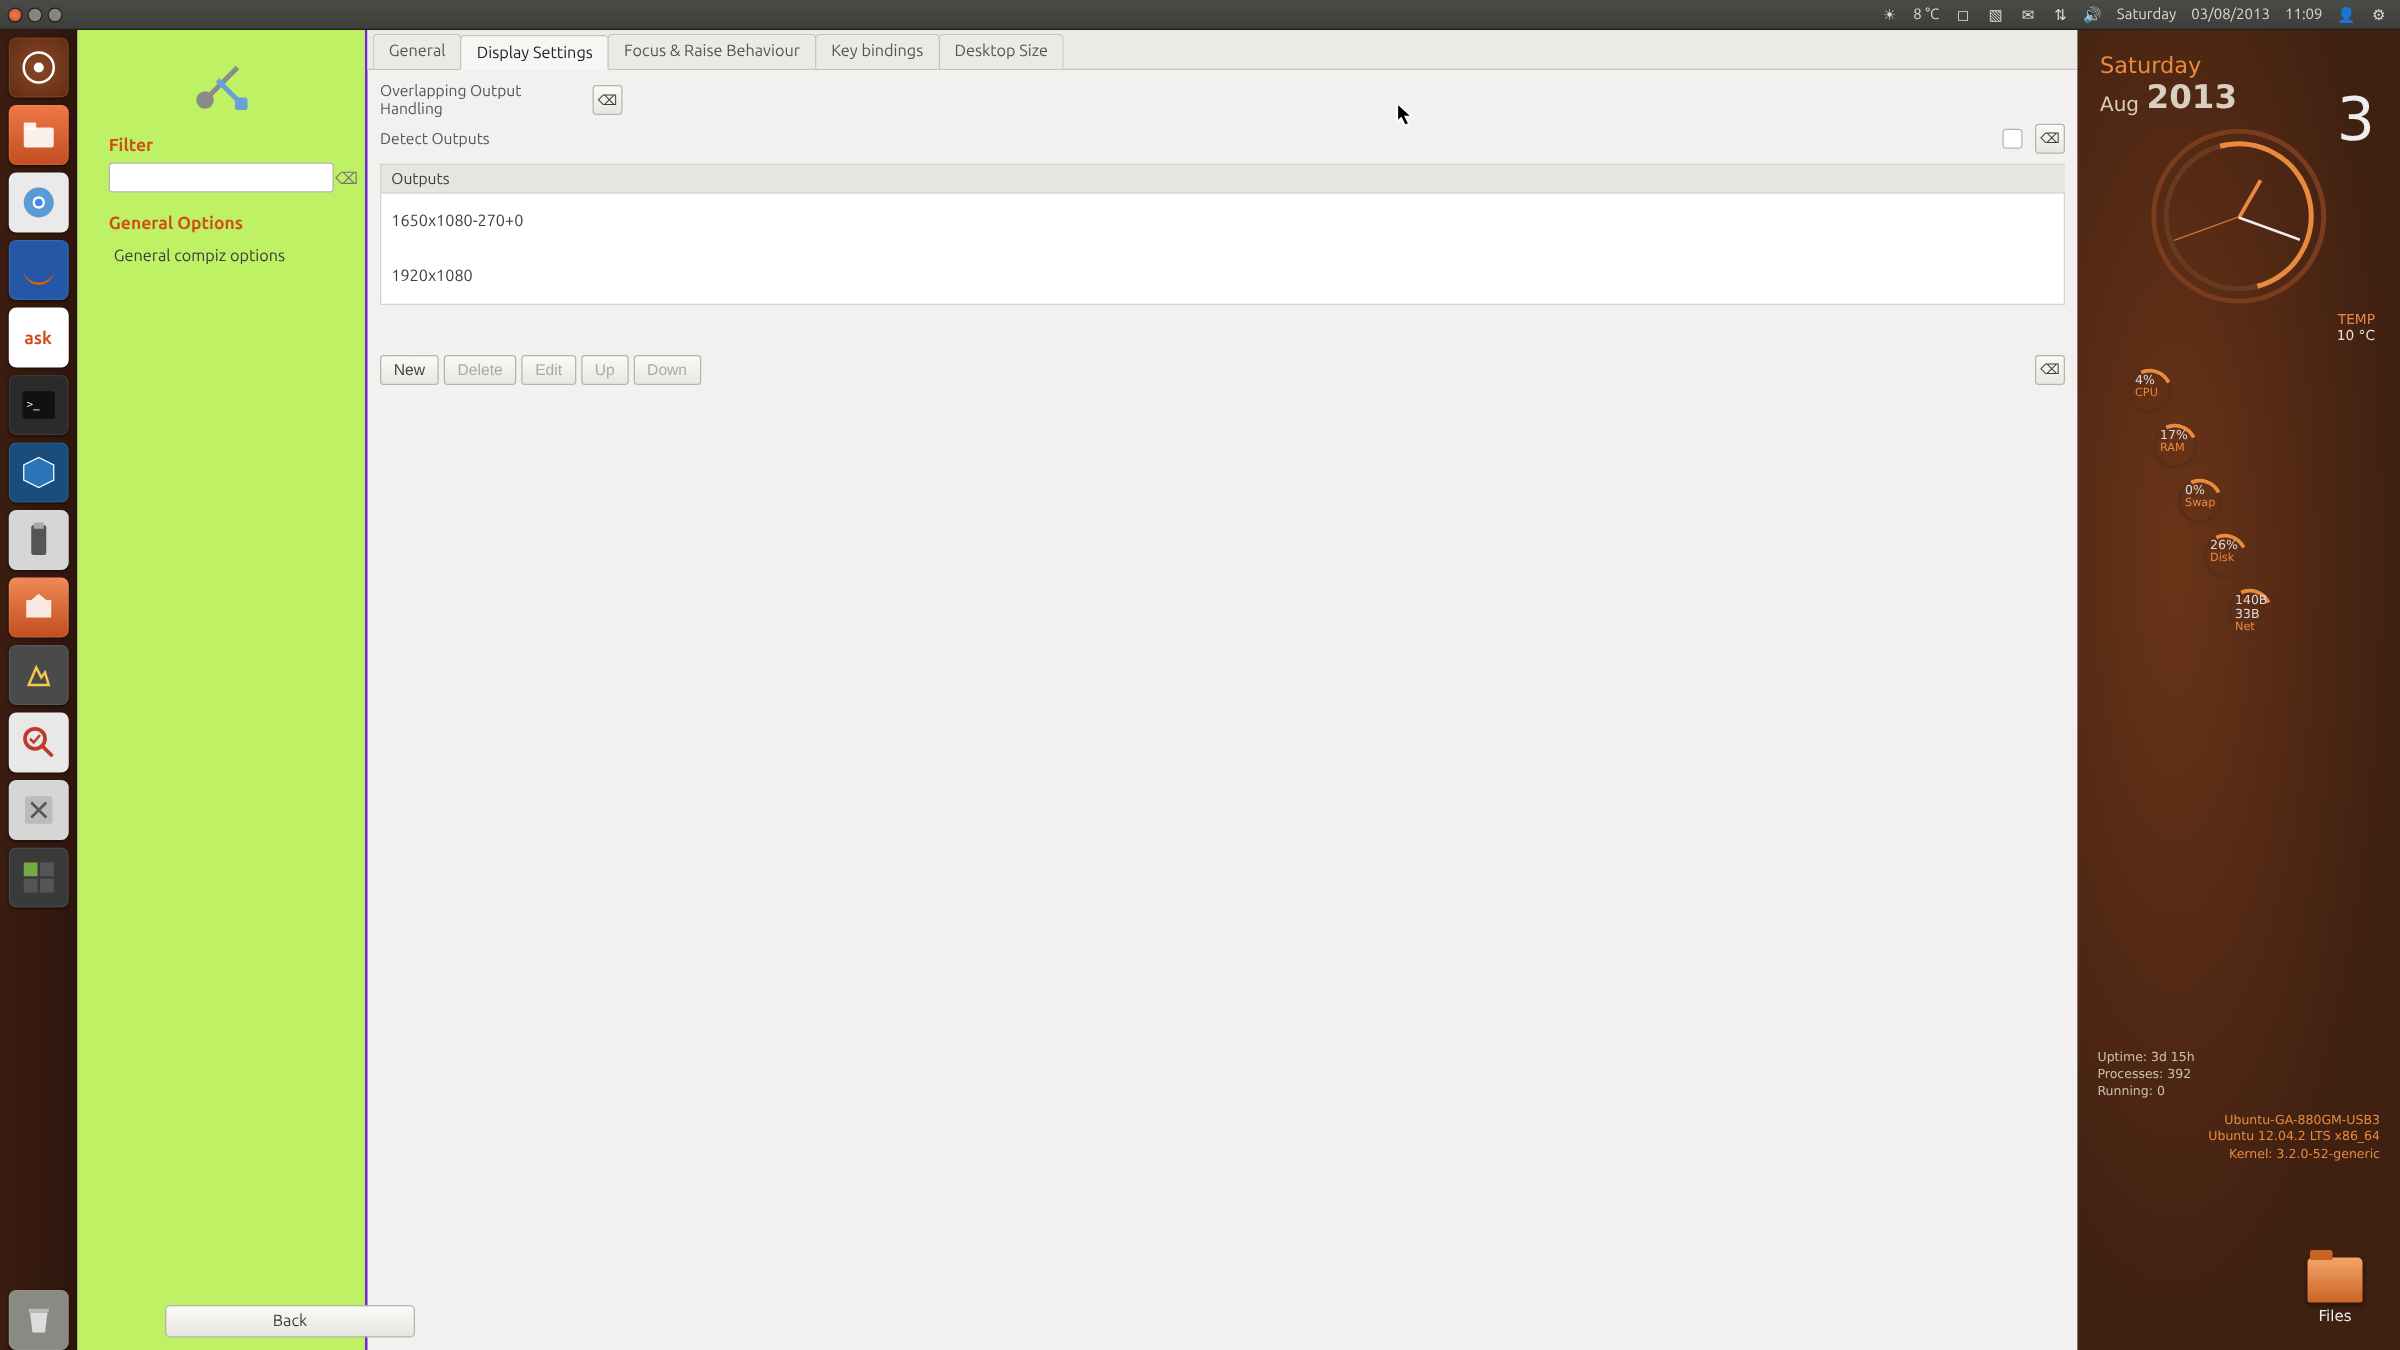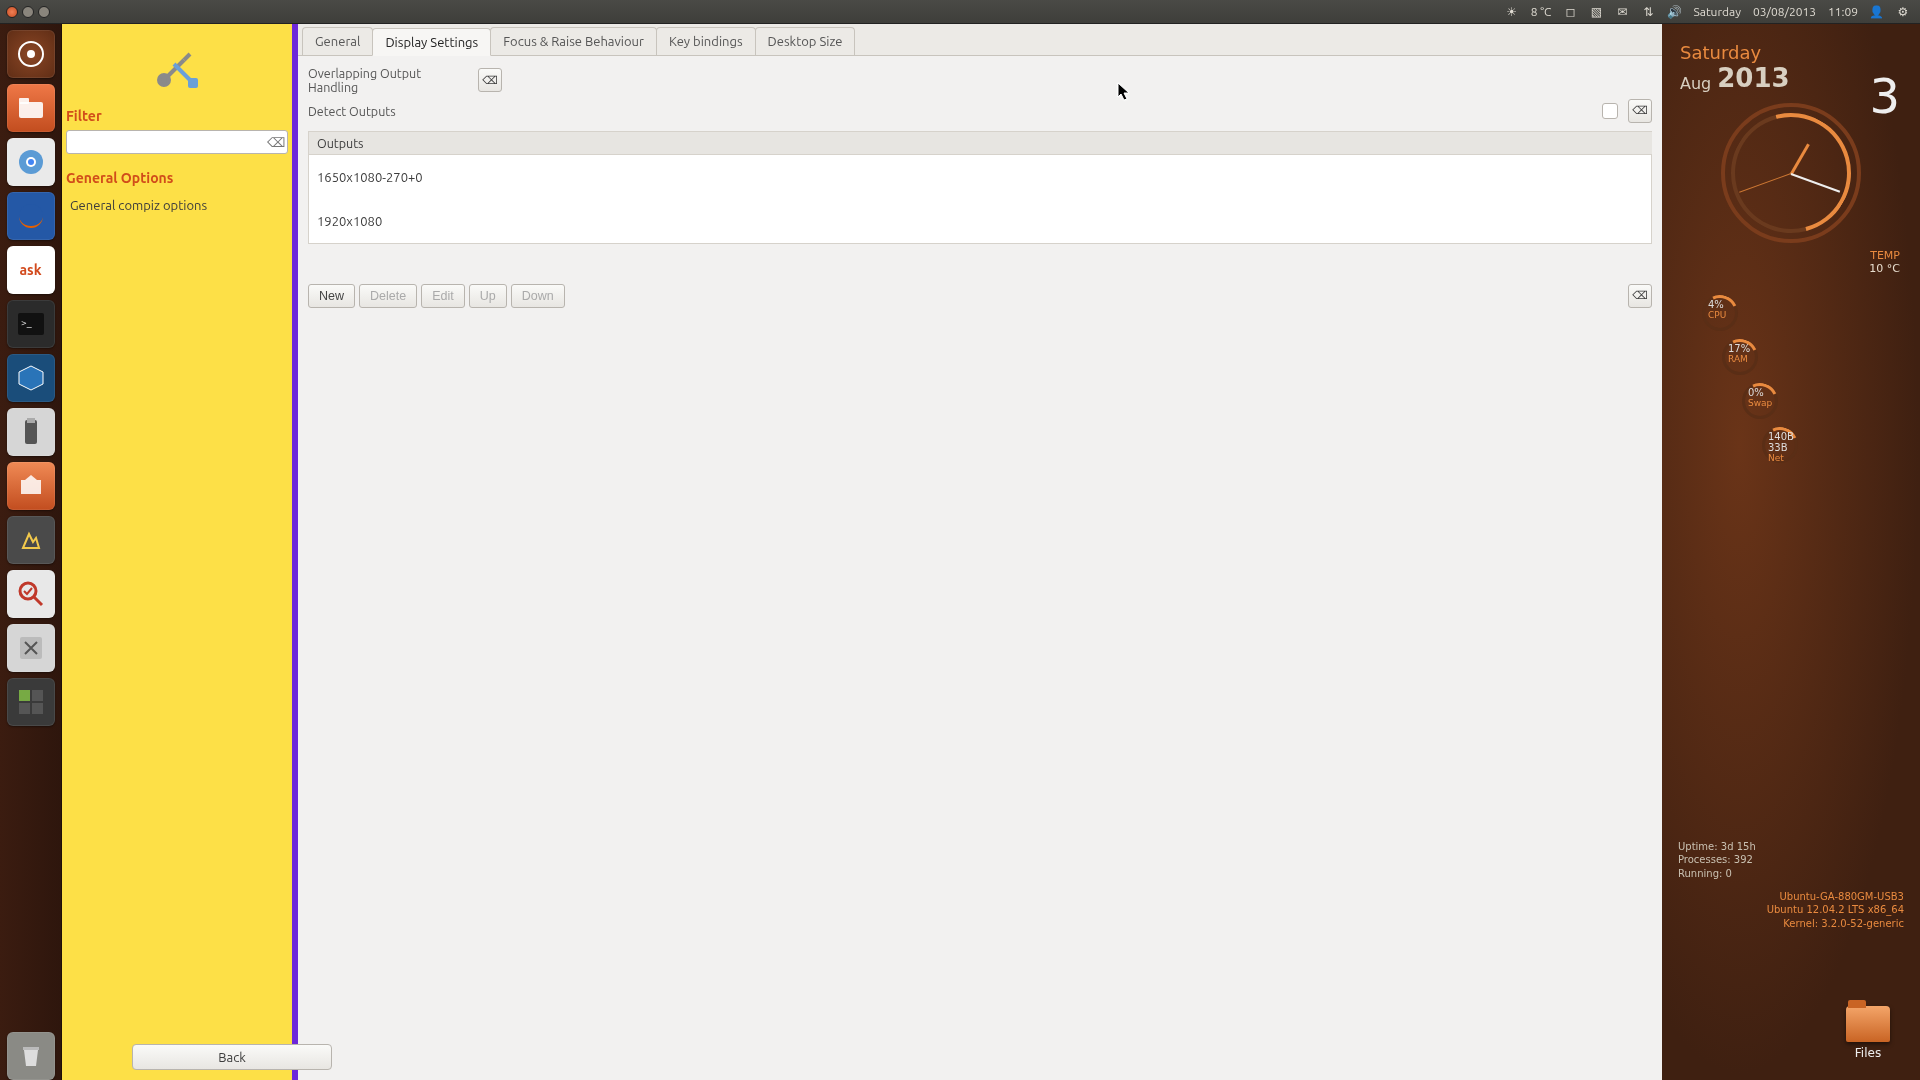--- a/index.html
+++ b/index.html
@@ -74,22 +74,22 @@
   position: absolute;
   left: 62px; top: 24px;
   width: 1600px;   
   bottom: 0;
   background: #f2f1f0;
   color: #3c3c3c;
   display: flex;
 }
 .sidebar {
   width: 230px;
-  padding: 8px 4px;
-  background: #fde047;
+  padding: 8px 25px;
+  background: #bef264;
 }
 .sidebar .tools-icon { display:flex; justify-content:center; margin: 8px 0 14px; }
 .sidebar h3 { color: #d14d1a; font-size: 14px; font-weight: bold; margin: 6px 0; }
 .filter-box {
   width: 100%;
   height: 24px;
   background: #fff;
   border: 1px solid #b8b4ae;
   border-radius: 3px;
   display: flex; align-items: center;
@@ -106,21 +106,21 @@
   border: 1px solid #b8b4ae;
   border-radius: 4px;
   display:flex; align-items:center; justify-content:center;
   cursor:pointer;
 }
 
 .content {
   flex: 1;
   padding: 0;  
   background: #f2f1f0;
-  border-left: 6px solid #6d28d9;
+  border-left: 2px solid #6d28d9;
 }
 .tabs {
   display: flex;
   border-bottom: 1px solid #c8c4bd;
   background: #eceae6;
 }
 .tab {
   padding: 6px 12px;
   border: 1px solid #c8c4bd;
   border-bottom: none;
@@ -448,20 +448,24 @@
     <div class="metric">
         <div class="mring"></div>
         <div class="mlabel"><span>17%</span><span class="mname">RAM</span></div>
       </div>
     <div class="metric">
         <div class="mring"></div>
         <div class="mlabel"><span>0%</span><span class="mname">Swap</span></div>
       </div>
     <div class="metric">
         <div class="mring"></div>
+        <div class="mlabel"><span>26%</span><span class="mname">Disk</span></div>
+      </div>
+    <div class="metric">
+        <div class="mring"></div>
         <div class="mlabel"><span>140B</span><br><span>33B</span><span class="mname">Net</span></div>
       </div>
   </div>
   <div class="sysinfo">
     <div>Uptime: 3d 15h</div>
     <div>Processes: 392</div>
     <div>Running: 0</div>
   </div>
   <div class="sysinfo2">
     <div>Ubuntu-GA-880GM-USB3</div>

